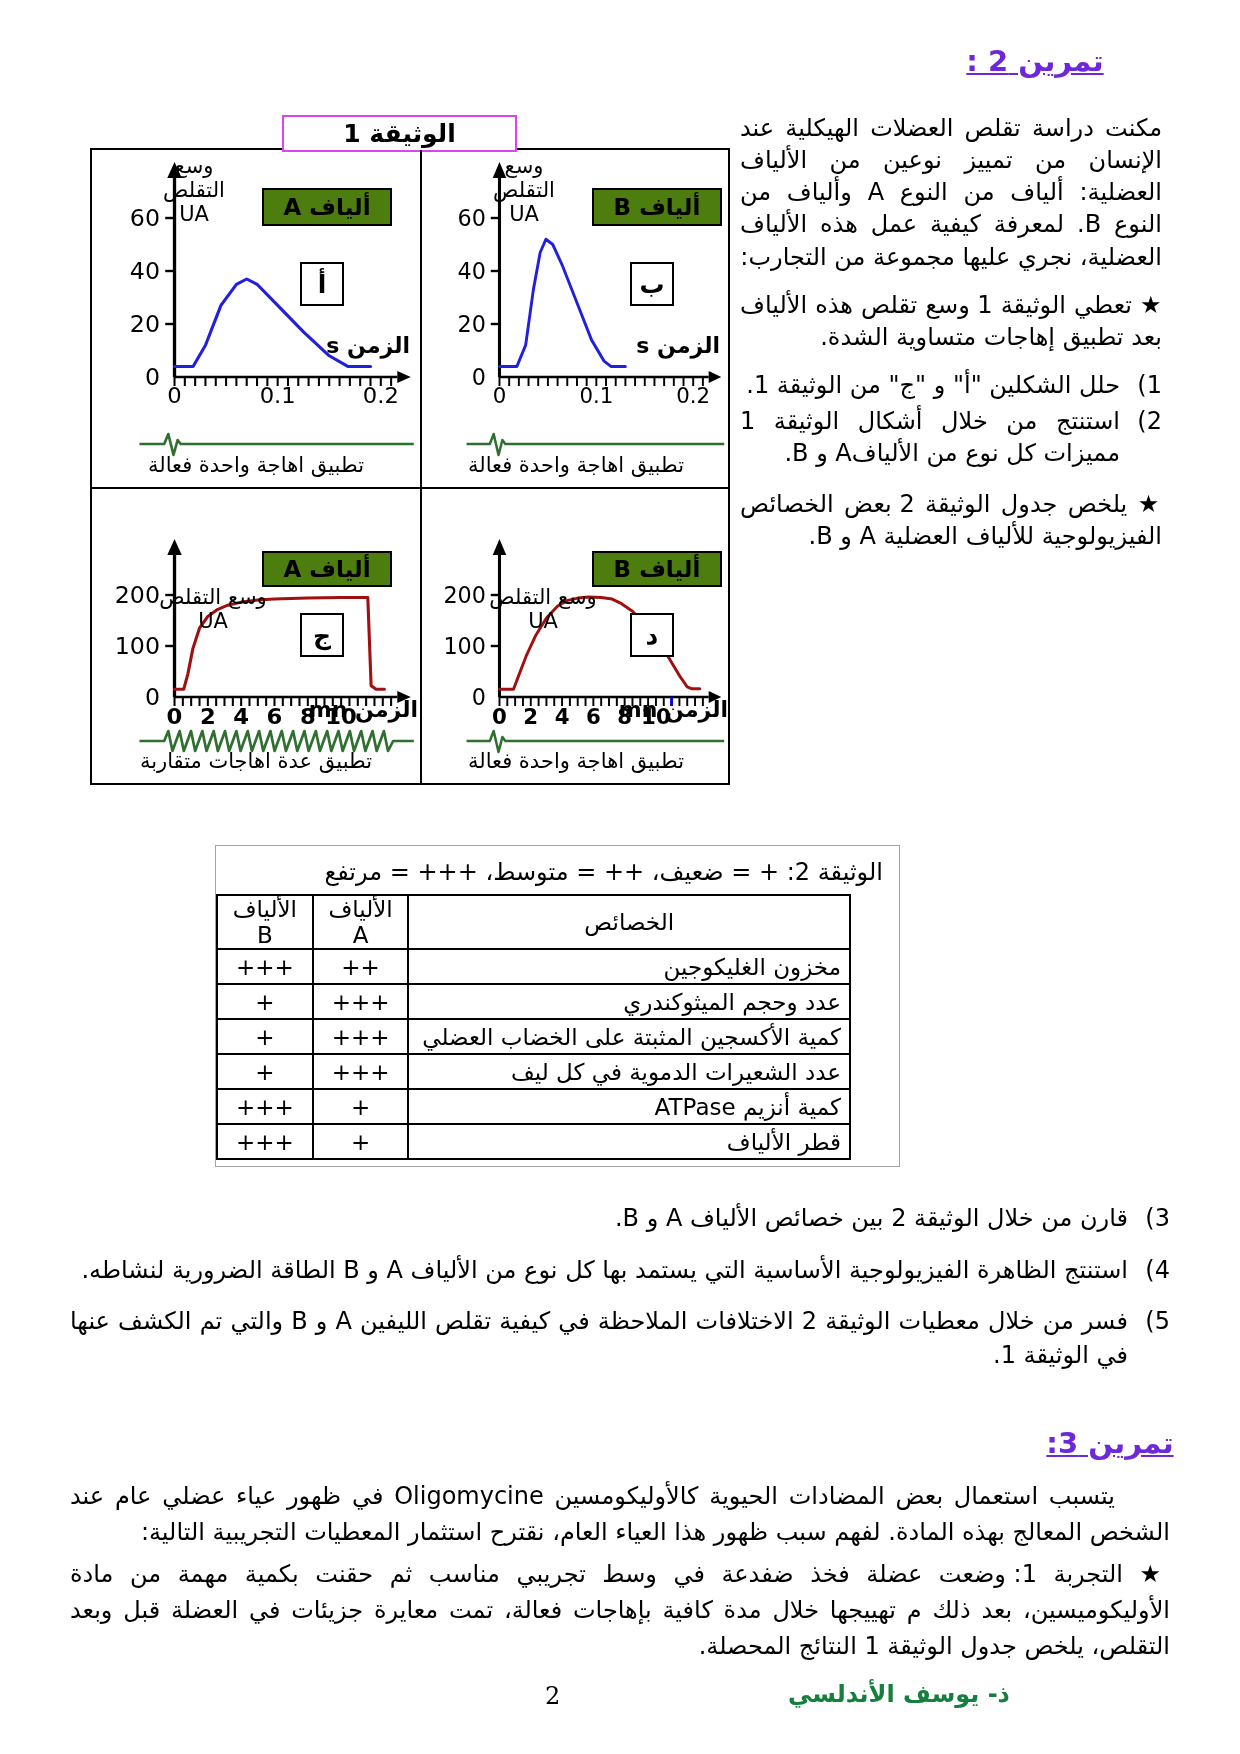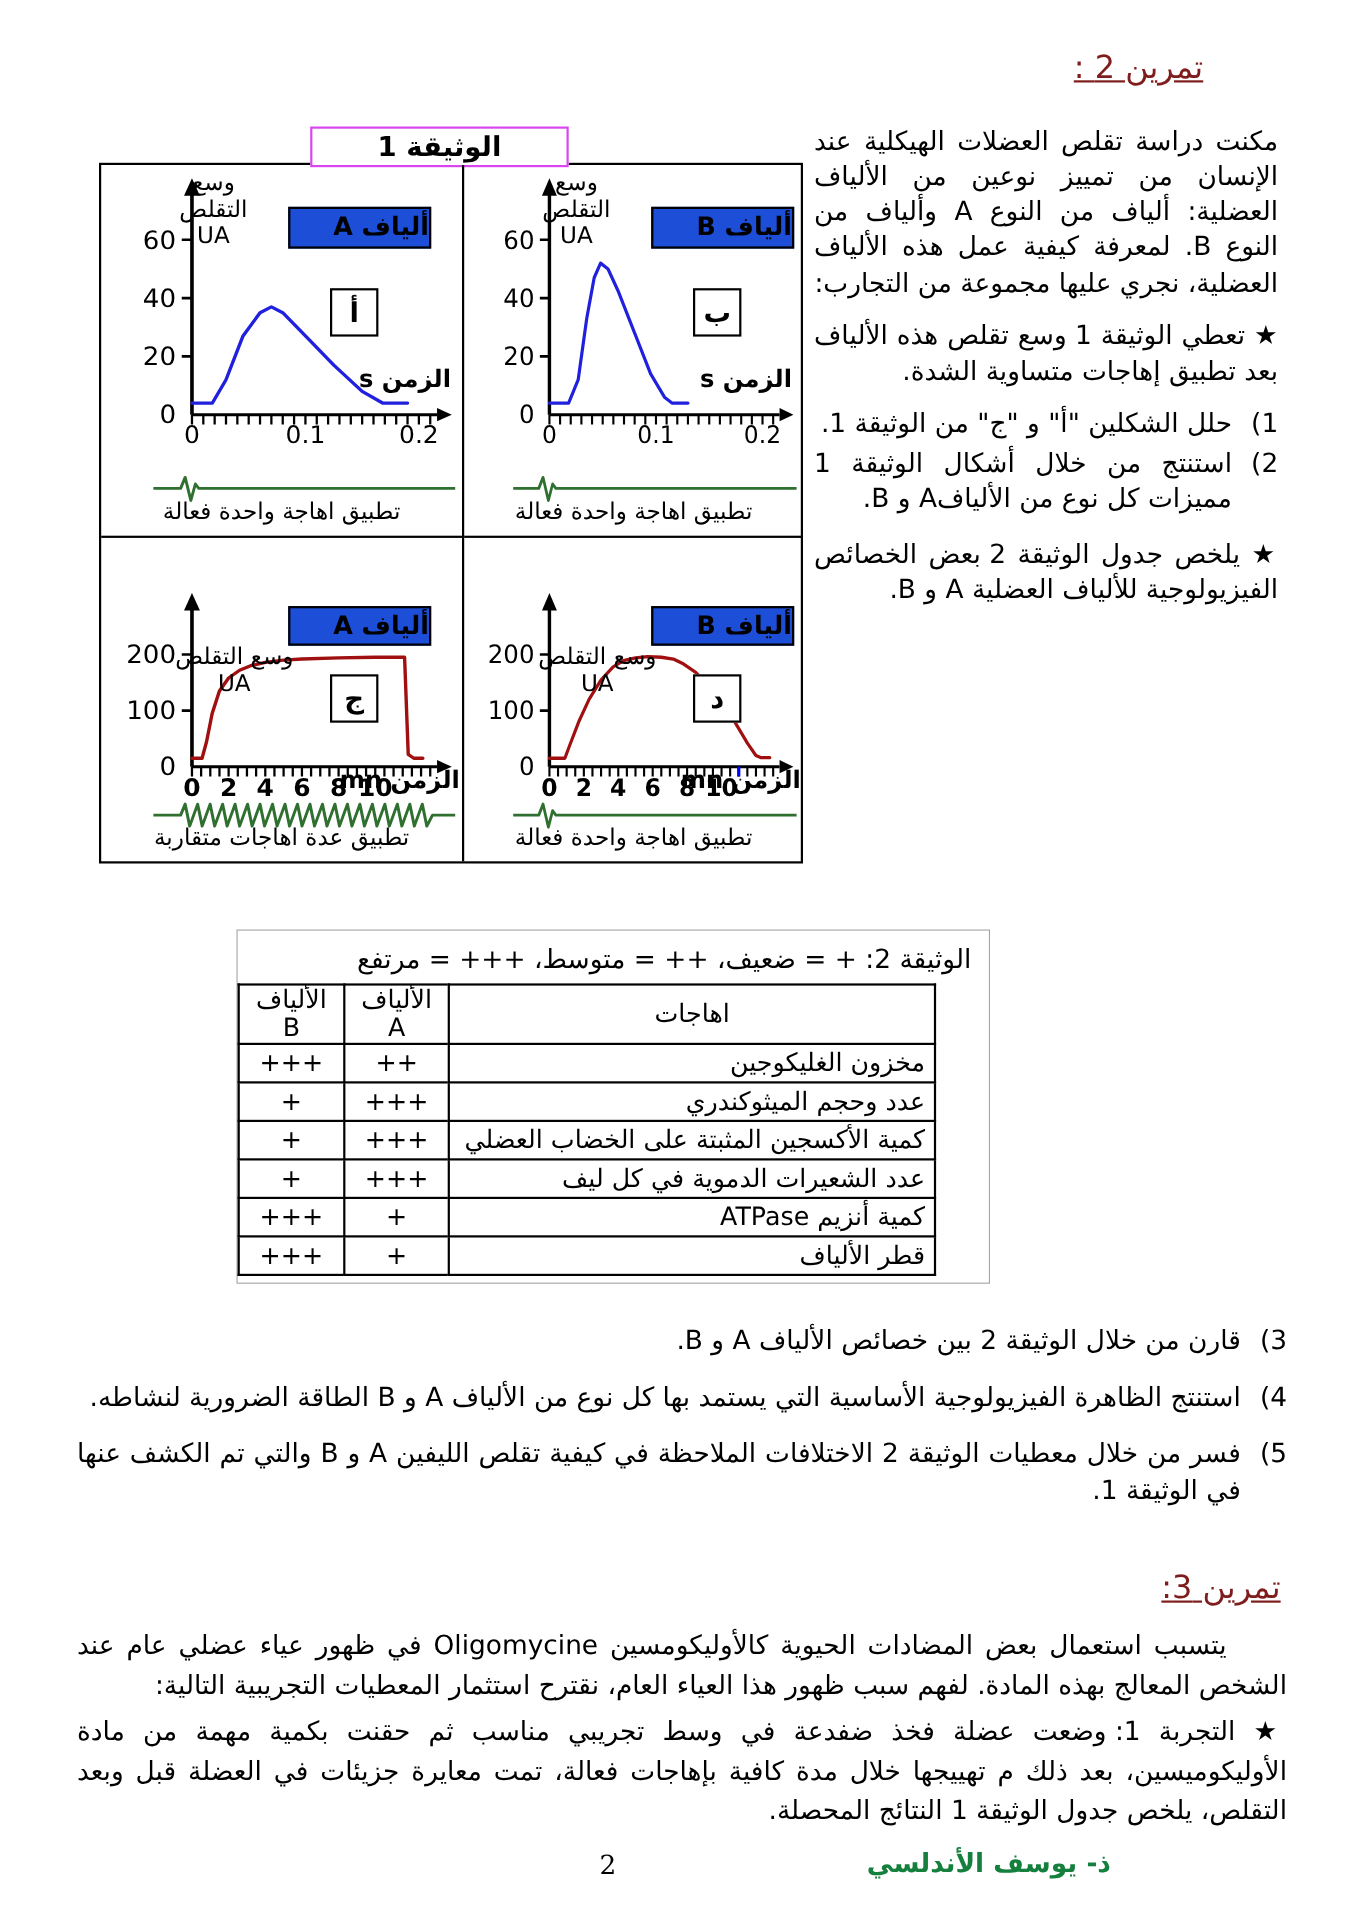--- a/index.html
+++ b/index.html
@@ -1,19 +1,19 @@
 <!DOCTYPE html>
 <html lang="ar"><head>
 <meta charset="utf-8">
 <style>
   * { margin:0; padding:0; box-sizing:border-box; }
   body { background:#888; font-family:"DejaVu Sans", sans-serif; }
   .page { position:relative; width:1240px; height:1754px; background:#fff; margin:0 auto; overflow:hidden; }
 
-  .ex-title { position:absolute; color:#7f1d1d; font-weight:normal; font-size:29px;
+  .ex-title { position:absolute; color:#6d28d9; font-weight:bold; font-size:29px;
               text-decoration:underline; text-align:center; direction:rtl; }
   .ex2-title { left:950px; top:44px; width:170px; }
   .ex3-title { left:1035px; top:1426px; width:150px; }
 
   .right-col { position:absolute; left:740px; top:112px; width:422px; direction:rtl;
                font-size:24px; line-height:1.34; text-align:justify; text-align-last:right; color:#000; }
   .right-col .para { margin-bottom:16px; }
   .list-item { display:flex; gap:8px; direction:rtl; margin-bottom:4px; }
   .list-item .num { flex:0 0 34px; }
   .list-item .txt { flex:1; text-align:justify; text-align-last:right; }
@@ -30,22 +30,22 @@
   .chart-svg { position:absolute; left:0; top:2px; width:100%; height:262px; }
   .stim-svg  { position:absolute; left:0; width:100%; height:30px; }
   .cellA .stim-svg, .cellB .stim-svg { top:278px; }
   .cellC .stim-svg, .cellD .stim-svg { top:236px; }
   .stim-caption { position:absolute; width:100%; text-align:center; font-size:21px; direction:rtl; }
   .cellA .stim-caption, .cellB .stim-caption { top:303px; }
   .cellC .stim-caption, .cellD .stim-caption { top:260px; }
   .ylabel { position:absolute; text-align:center; font-size:21px; line-height:1.15; white-space:pre-line; direction:rtl; }
   .cellA .ylabel, .cellB .ylabel { left:52px; top:4px; width:100px; }
   .cellC .ylabel, .cellD .ylabel { left:56px; top:96px; width:130px; }
-  .fiber-box { position:absolute; left:170px; width:130px; border:2px solid #000; 
-               font-weight:bold; font-size:23px; direction:rtl; background:#1d4ed8; }
+  .fiber-box { position:absolute; left:170px; width:130px; border:2px solid #000; text-align:center;
+               font-weight:bold; font-size:23px; direction:rtl; background:#4d7c0f; }
   .cellA .fiber-box, .cellB .fiber-box { top:38px; height:38px; line-height:34px; }
   .cellC .fiber-box, .cellD .fiber-box { top:62px; height:36px; line-height:32px; }
   .letter-box { position:absolute; left:208px; width:44px; height:44px; border:2px solid #000; text-align:center;
                 font-weight:bold; font-size:25px; line-height:42px; direction:rtl; background:#fff; }
   .cellA .letter-box, .cellB .letter-box { top:112px; }
   .cellC .letter-box, .cellD .letter-box { top:124px; }
   .xlabel { position:absolute; font-weight:bold; font-size:22px; direction:rtl; }
   .cellA .xlabel, .cellB .xlabel { right:10px; top:183px; }
   .cellC .xlabel, .cellD .xlabel { right:2px; top:208px; }
 
@@ -310,21 +310,21 @@
       <span class="txt">استنتج من خلال أشكال الوثيقة 1 مميزات كل نوع من الأليافA و B.</span>
     </div>
     <div class="para" style="margin-top:18px;">★ يلخص جدول الوثيقة 2 بعض الخصائص الفيزيولوجية للألياف العضلية A و B.</div>
   </div>
 
   <div class="doc2-box">
     <div class="doc2-legend">الوثيقة 2:   + = ضعيف،    ++ = متوسط،    +++ = مرتفع</div>
     <table class="doc2-table">
       <thead>
         <tr>
-          <td class="col-props">اهاجات</td>
+          <td class="col-props">الخصائص</td>
           <td class="col-val">الألياف A</td>
           <td class="col-val">الألياف B</td>
         </tr>
       </thead>
       <tbody id="doc2-rows">
           <tr>
             <td class="col-props">مخزون الغليكوجين</td>
             <td class="col-val">++</td>
             <td class="col-val">+++</td>
           </tr>

